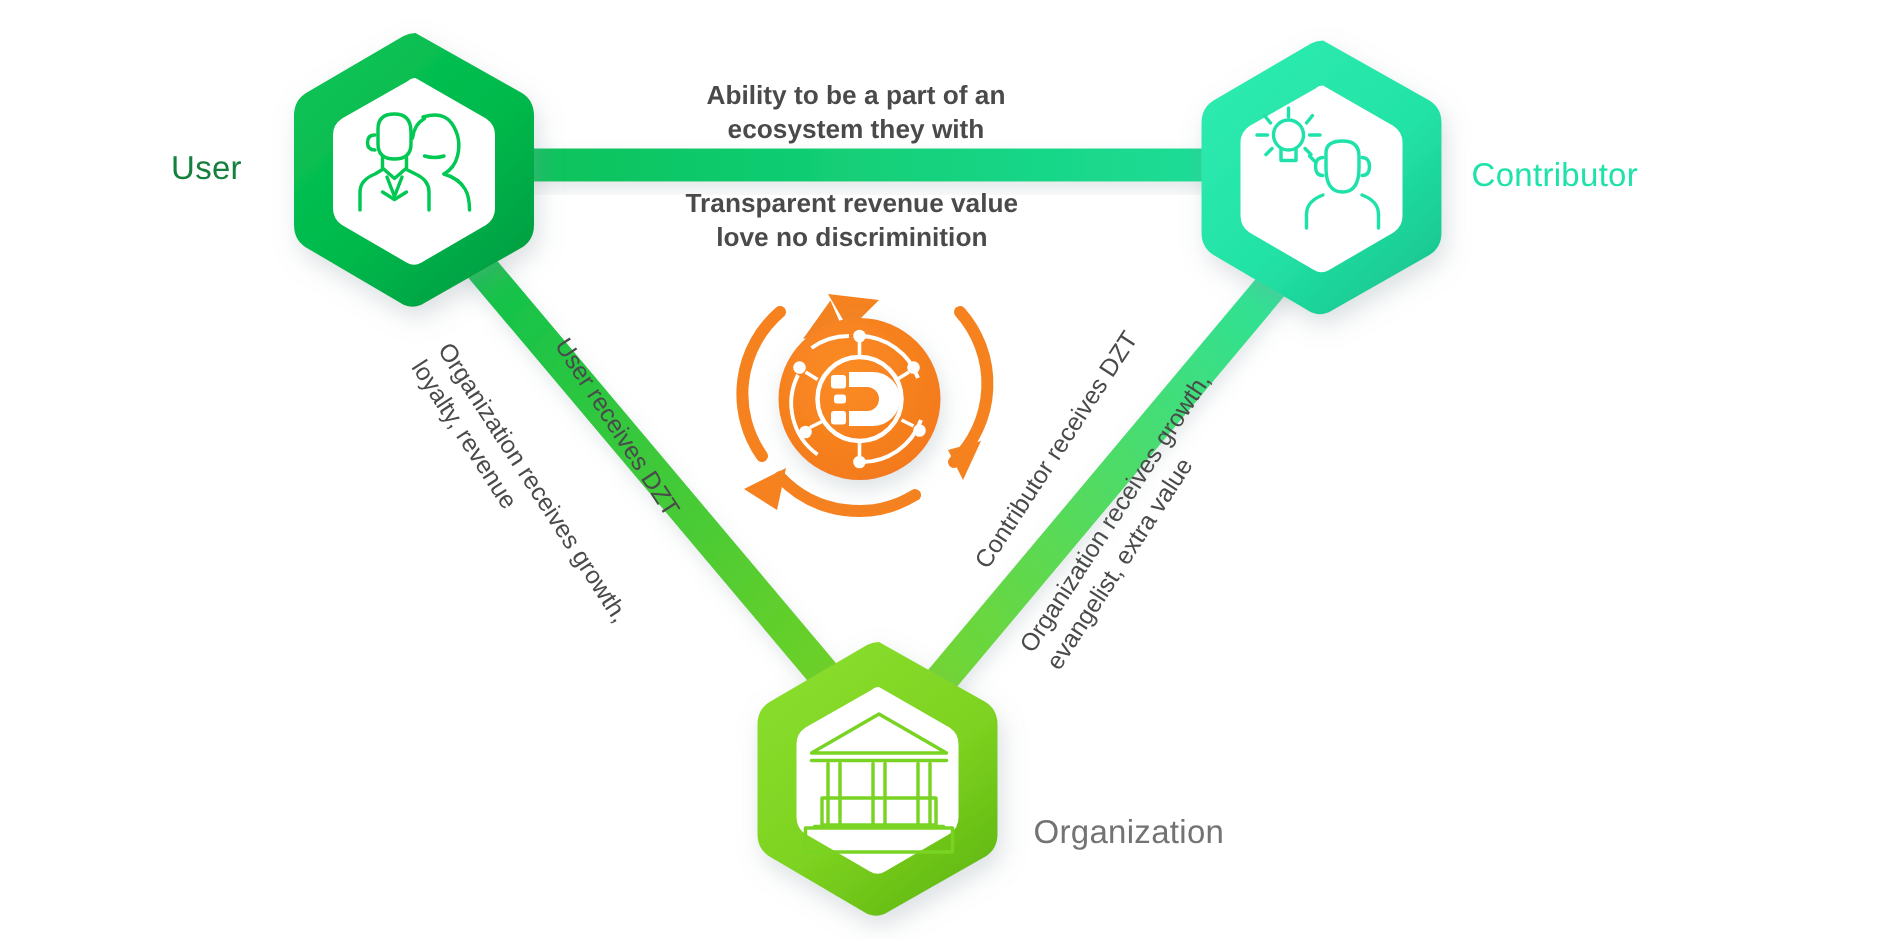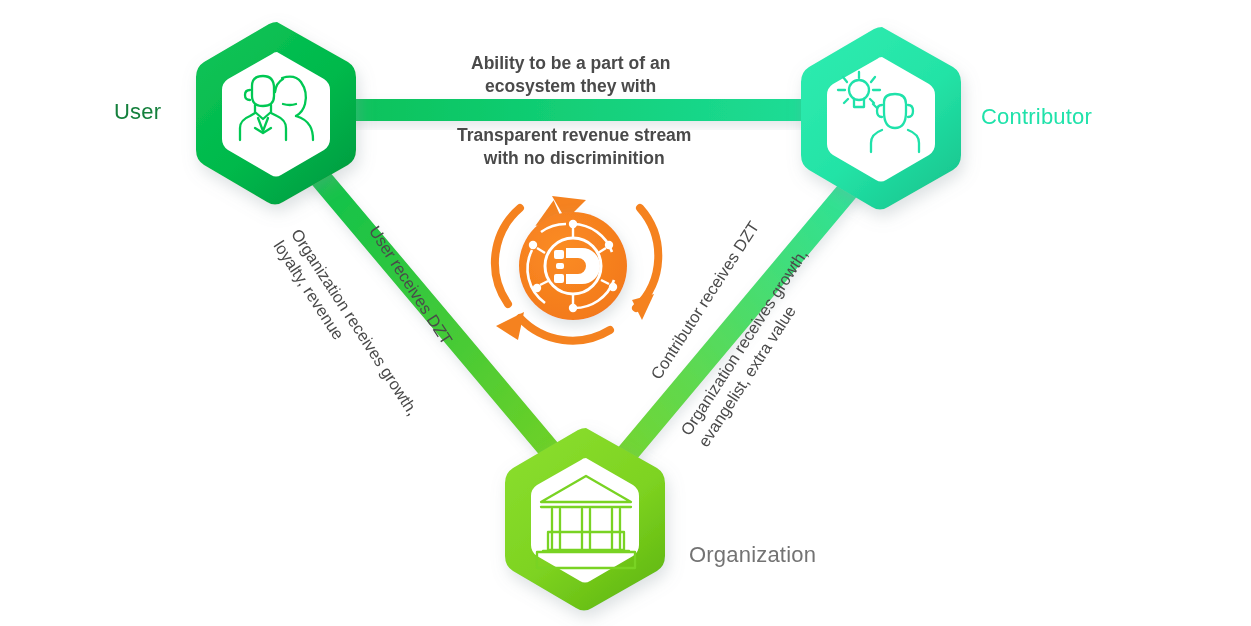--- a/index.html
+++ b/index.html
@@ -291,22 +291,22 @@
   <div class="node-label" id="label-contributor">Contributor</div>
 
   <div class="node-label" id="label-organization">Organization</div>
 
   <div class="edge-text" id="edge-top-above">
     <div>Ability to be a part of an</div>
     <div>ecosystem they with</div>
   </div>
 
   <div class="edge-text" id="edge-top-below">
-    <div>Transparent revenue stream</div>
-    <div>with no discriminition</div>
+    <div>Transparent revenue value</div>
+    <div>love no discriminition</div>
   </div>
 
   <div class="rot-text" id="edge-left-inner">User receives DZT</div>
 
   <div class="rot-text" id="edge-left-outer">
     <div>Organization receives growth,</div>
     <div>loyalty, revenue</div>
   </div>
 
   <div class="rot-text" id="edge-right-inner">Contributor receives DZT</div>

